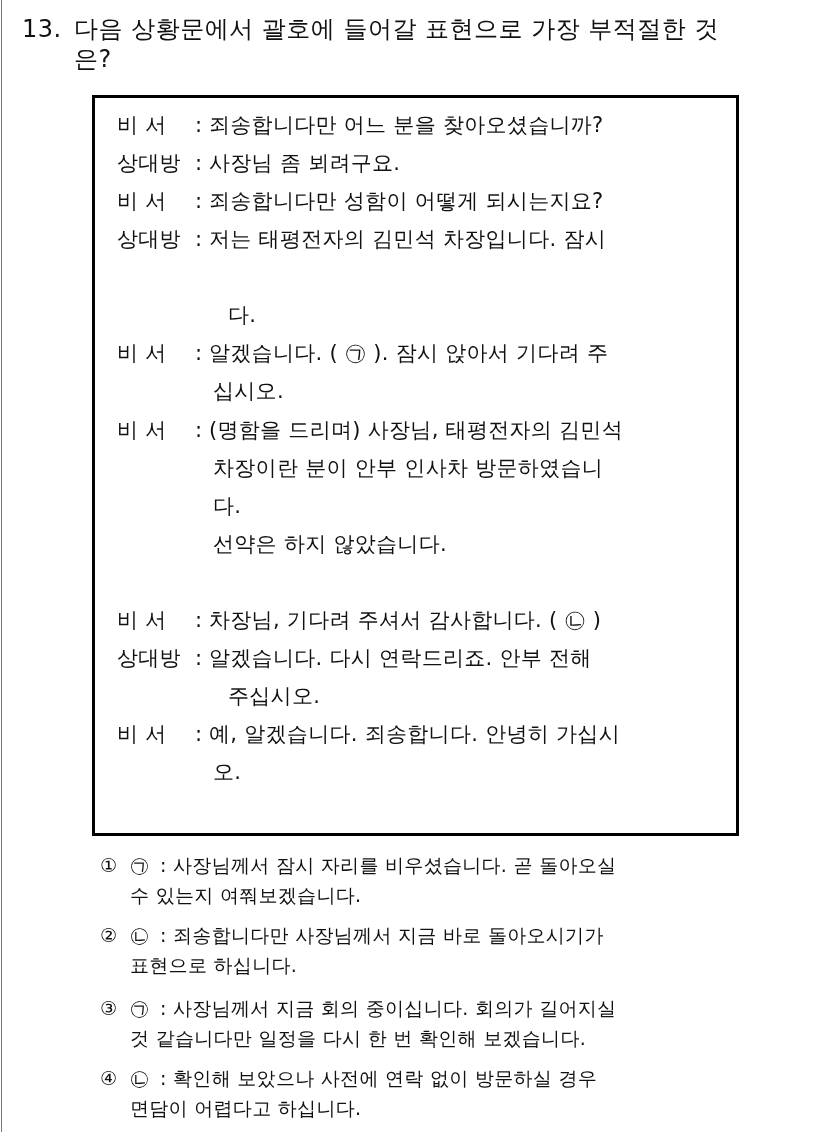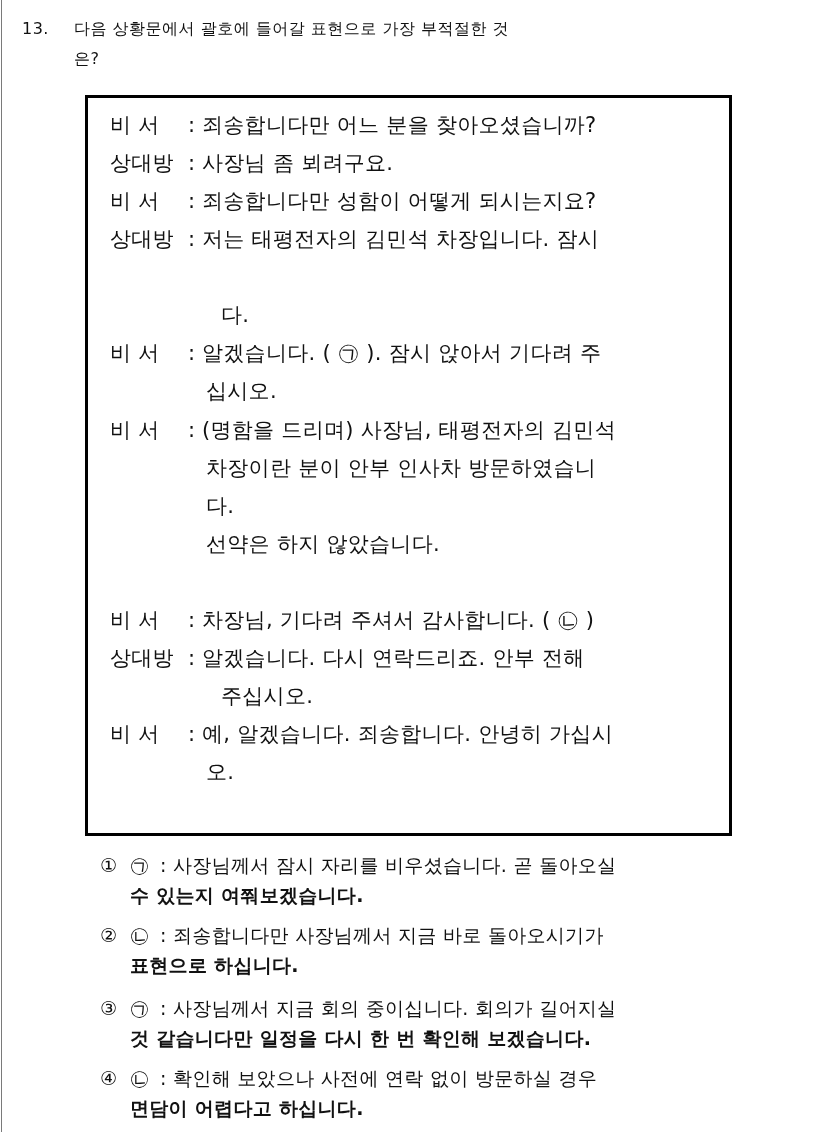--- a/index.html
+++ b/index.html
@@ -5,43 +5,43 @@
   html, body { margin: 0; padding: 0; background: #ffffff; }
   body {
     width: 826px; height: 1132px; position: relative; overflow: hidden;
     font-family: "DejaVu Sans", sans-serif; color: #111111;
   }
   .page-edge {
     position: absolute; left: 1px; top: 0; width: 1px; height: 1132px; background: #7a7a7a;
   }
   .question {
     position: absolute; left: 22px; top: 14px; width: 770px;
-    font-size: 16px; line-height: 30px; letter-spacing: 0.5px;
+    font-size: 24px; line-height: 30px; letter-spacing: 0.5px;
   }
   .question .num { display: inline-block; width: 52px; }
   .question .line2 { padding-left: 52px; }
   .dialog-box {
-    position: absolute; left: 85px; top: 95px; width: 641px; height: 735px;
+    position: absolute; left: 92px; top: 95px; width: 641px; height: 735px;
     border: 3px solid #000000; box-sizing: content-box; text-decoration: underline;
   }
   .dialog-line {
     position: absolute; left: 22px; font-size: 21px; white-space: nowrap;
     letter-spacing: 0.3px;
   }
   .speaker { display: inline-block; width: 78px; }
   .colon { display: inline-block; width: 14px; }
   .cont { position: absolute; font-size: 21px; white-space: nowrap; letter-spacing: 0.3px; }
   .options { position: absolute; left: 100px; top: 850px; width: 680px; }
   .option {
     position: absolute; left: 0; font-size: 19px; line-height: 30px; white-space: nowrap;
     letter-spacing: 0.3px;
   }
   .option .marker { display: inline-block; width: 30px; }
   .option .blank { display: inline-block; width: 30px; }
-  .option .cont-line { padding-left: 30px; font-weight: bold; }
+  .option .cont-line { padding-left: 30px; }
 </style>
 </head>
 <body>
 
 <div class="page-edge"></div>
 
 <div class="question">
   <div><span class="num">13.</span><span>다음 상황문에서 괄호에 들어갈 표현으로 가장 부적절한 것</span></div>
   <div class="line2">은?</div>
 </div>

